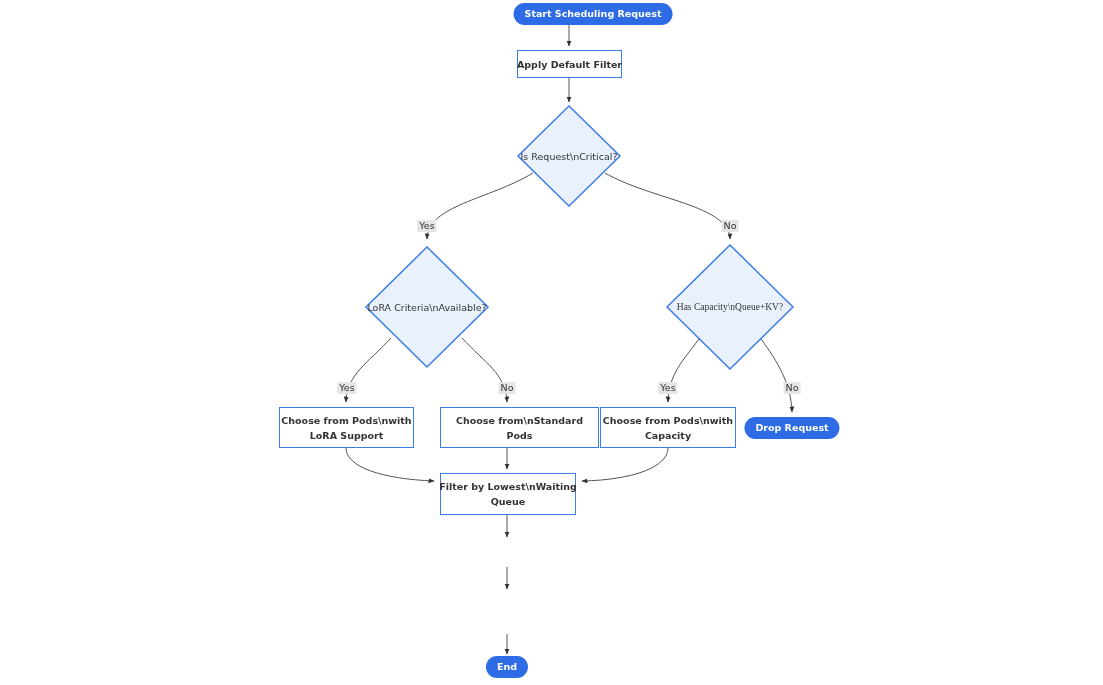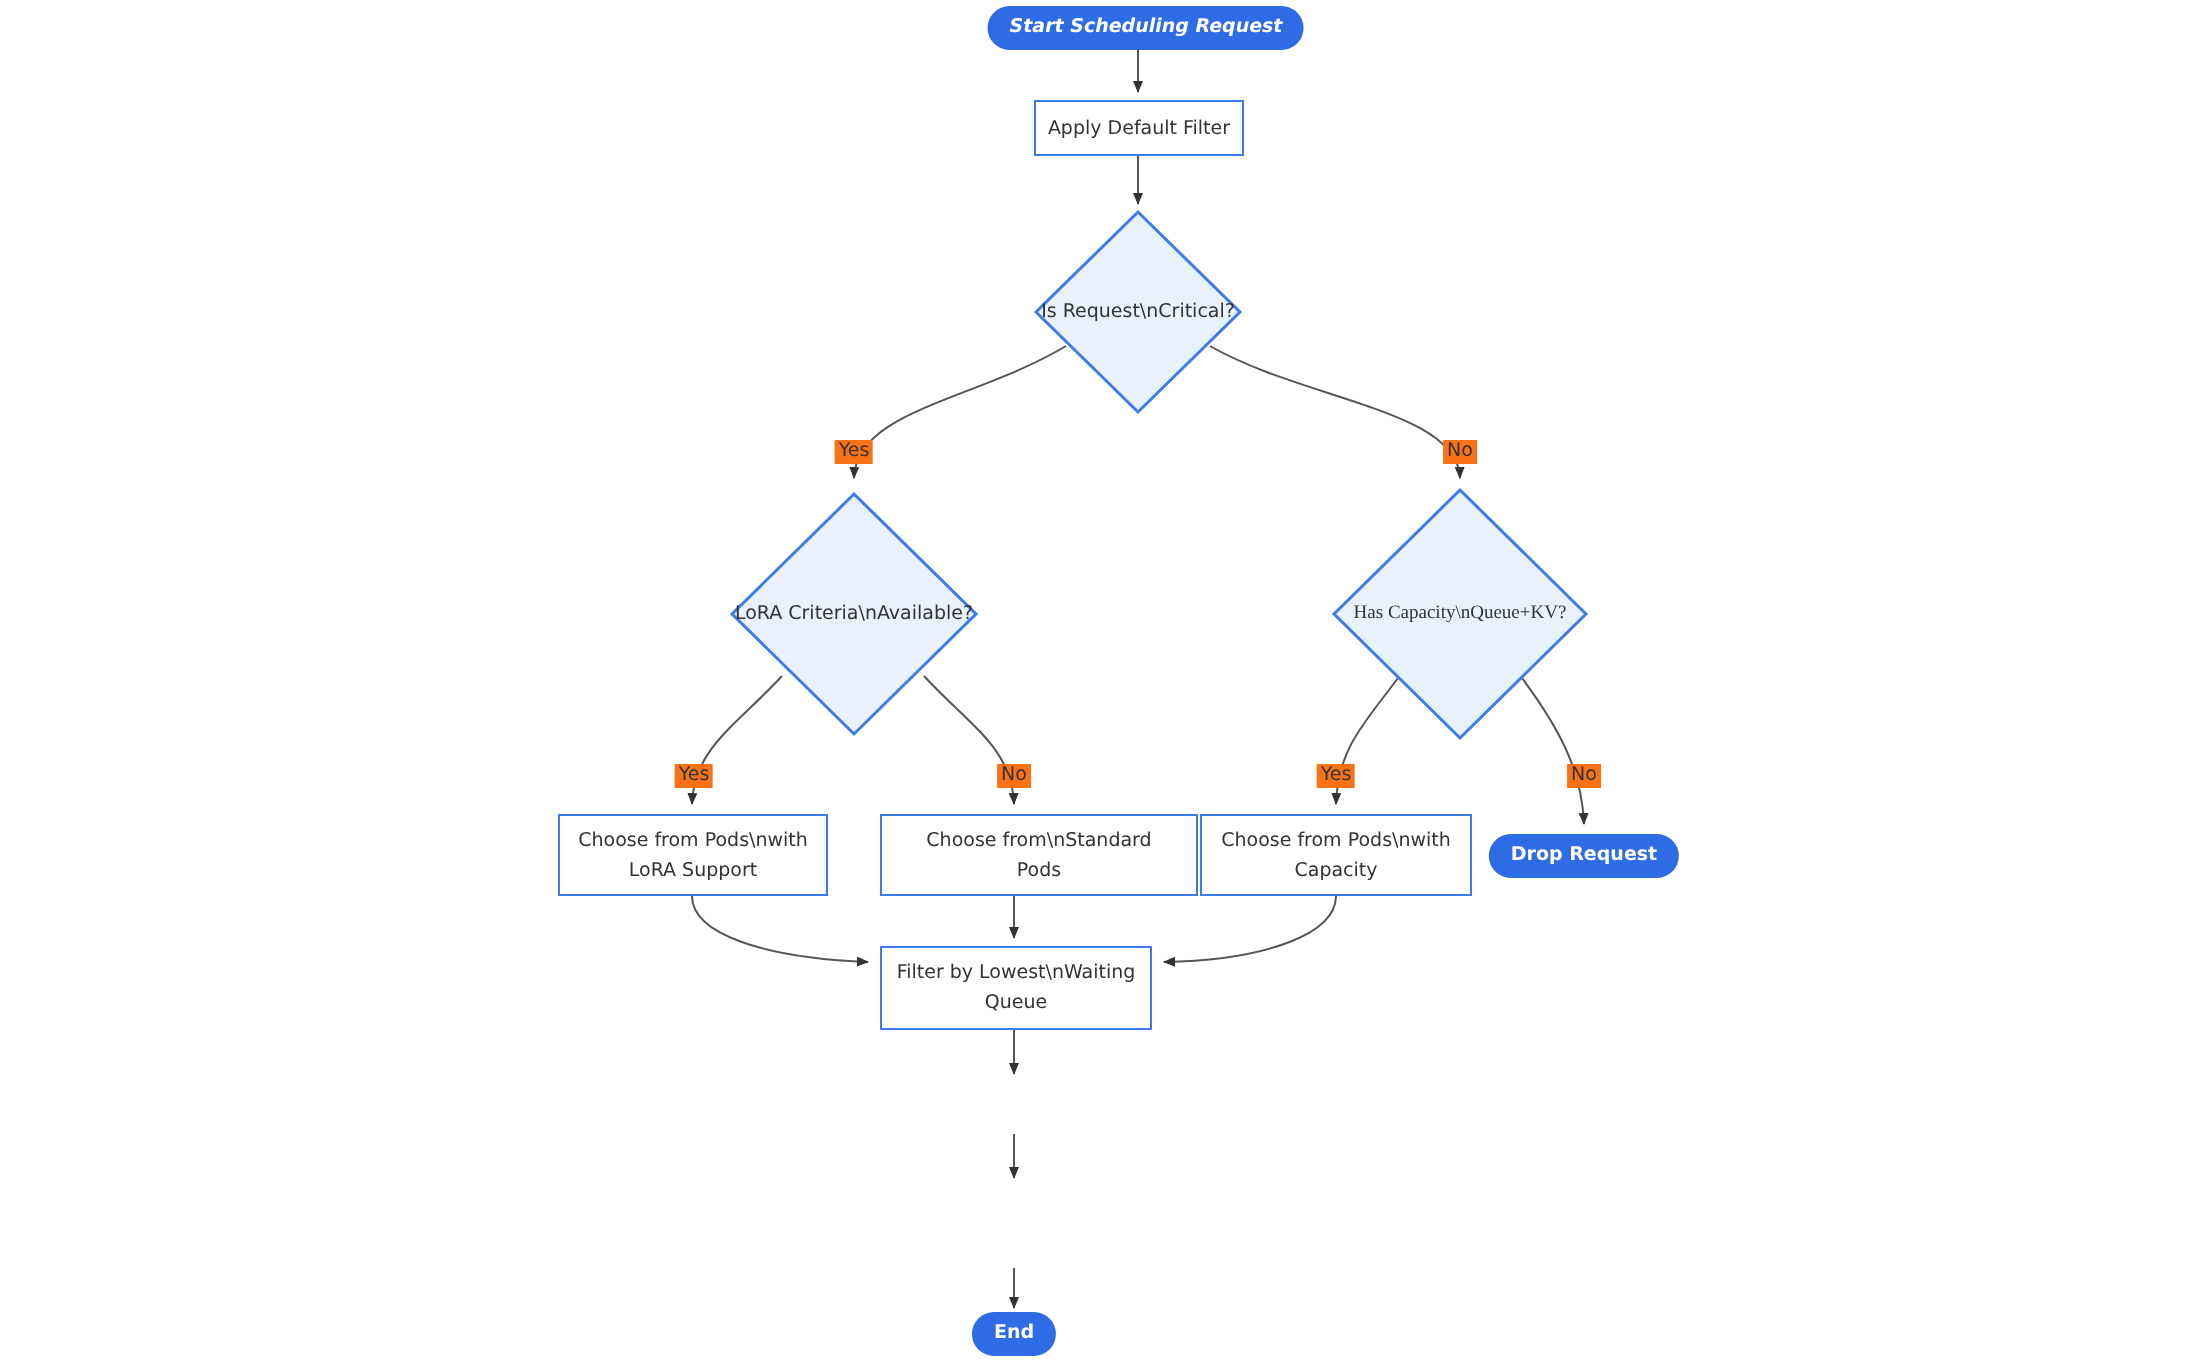--- a/index.html
+++ b/index.html
@@ -8,33 +8,33 @@
     font-family:"DejaVu Sans","Liberation Sans",sans-serif; color:#333333;
     overflow:hidden;
   }
   svg.edge-layer { position:absolute; left:0; top:0; width:1103px; height:685px; }
   .rect-node {
     position:absolute; box-sizing:border-box; background:#ffffff;
     border:1.5px solid #3b7ce8; display:flex; flex-direction:column;
     align-items:center; justify-content:center; text-align:center;
     font-size:9.5px; line-height:15px; color:#333333;
   }
-  .rect-node span { white-space:nowrap; display:block; }
+  .rect-node span { white-space:nowrap; display:block;font-weight:bold; }
   .pill-node {
     position:absolute; transform:translateX(-50%);
     background:#2d6ce4; color:#ffffff; font-weight:700; font-size:9.5px;
     line-height:12px; padding:5px 11px; border-radius:14px; white-space:nowrap;
   }
   .diamond-label {
     position:absolute; transform:translate(-50%,-50%);
     font-size:9.5px; white-space:nowrap; color:#333333; text-align:left;
   }
   .edge-label {
     position:absolute; transform:translate(-50%,-50%);
-    font-size:9.5px; line-height:12px; background:#f97316; color:#333333;
+    font-size:9.5px; line-height:12px; background:#e5e5e5; color:#333333;
     padding:0 2px; white-space:nowrap;
   }
 </style>
 </head>
 <body>
 
 <div class="stage">
 
   <svg class="edge-layer" viewBox="0 0 1103 685">
     <defs>
@@ -58,21 +58,21 @@
       <path d="M507,567 L507,589" marker-end="url(#arrow)"></path>
       <path d="M507,634 L507,654" marker-end="url(#arrow)"></path>
     </g>
     <g fill="#e9f2fc" stroke="#3b7ce8" stroke-width="1.5">
       <polygon points="569,106 620,156 569,206 518,156"></polygon>
       <polygon points="427,247 488,307 427,367 366,307"></polygon>
       <polygon points="730,245 793,307 730,369 667,307"></polygon>
     </g>
   </svg>
 
-  <div class="pill-node" style="left:573px; top:3px;font-style:italic;">Start Scheduling Request</div>
+  <div class="pill-node" style="left:593px; top:3px;">Start Scheduling Request</div>
 
   <div class="pill-node" style="left:792px; top:417px;">Drop Request</div>
 
   <div class="pill-node" style="left:507px; top:656px;">End</div>
 
   <div class="rect-node" style="left:517px; top:50px; width:105px; height:28px;">
     <span>Apply Default Filter</span>
   </div>
 
   <div class="rect-node" style="left:279px; top:407px; width:135px; height:41px;">

